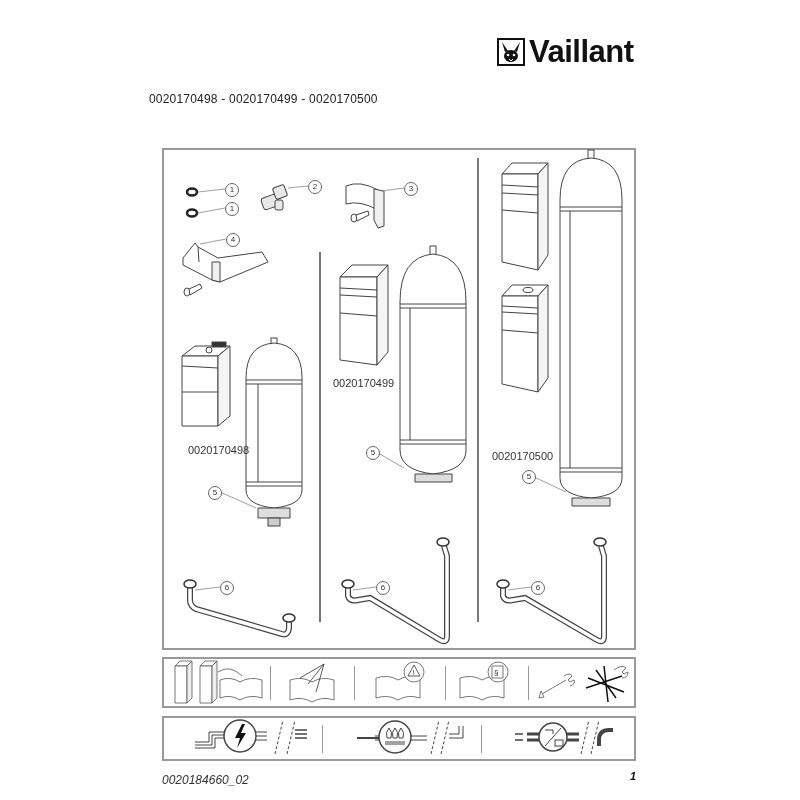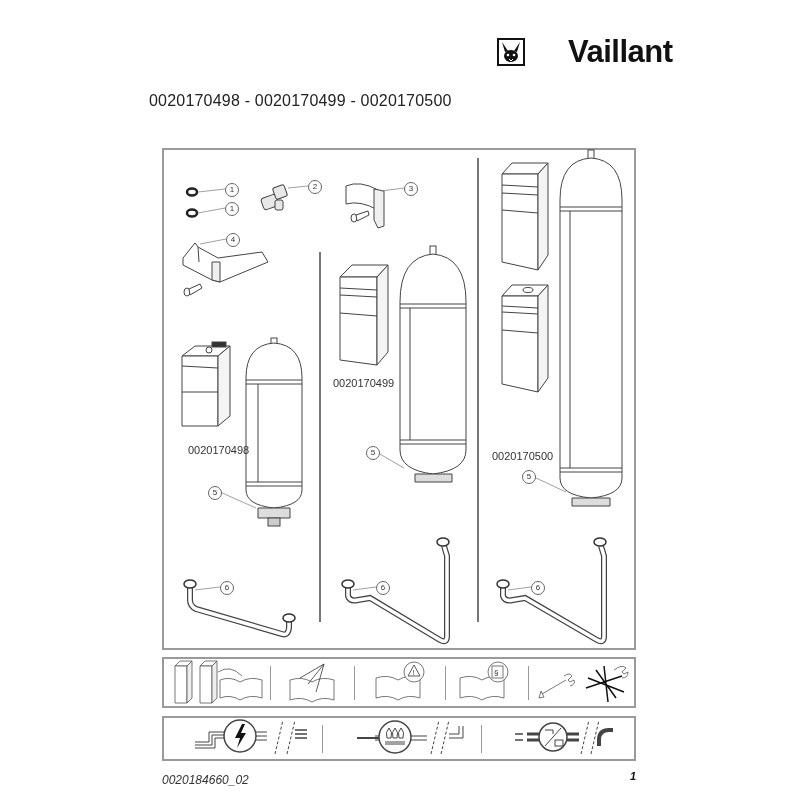--- a/index.html
+++ b/index.html
@@ -1,21 +1,21 @@
 <!DOCTYPE html>
 <html><head>
 <meta charset="utf-8">
 <style>
   html, body { margin:0; padding:0; background:#ffffff; }
   body { width:800px; height:800px; position:relative; overflow:hidden; font-family:"Liberation Sans", sans-serif; color:#222; }
   .abs { position:absolute; }
   .logo { left:497px; top:38px; display:flex; align-items:center; }
   .logo-mark { width:28px; height:28px; background:#111; position:relative; margin-right:4px; }
-  .logo-text { font-family:"Liberation Sans", sans-serif; font-weight:bold; font-size:31px; letter-spacing:-0.5px; color:#111; line-height:28px;margin-left:39px; }
-  .title { left:149px; top:92px; font-size:16px; color:#222; letter-spacing:0.2px; }
+  .logo-text { font-family:"Liberation Sans", sans-serif; font-weight:bold; font-size:31px; letter-spacing:-0.5px; color:#111; line-height:28px; }
+  .title { left:149px; top:92px; font-size:12px; color:#222; letter-spacing:0.2px; }
   .frame { left:162px; top:148px; width:474px; height:502px; border:2px solid #9a9a9a; box-sizing:border-box; }
   .divider { background:#777; width:2px; }
   .model-label { font-size:11px; color:#333; }
   .callout { width:12px; height:12px; border:1px solid #666; border-radius:50%; font-size:8px; line-height:12px; text-align:center; color:#333; background:#fff; }
   .strip { left:162px; width:474px; border:2px solid #9a9a9a; box-sizing:border-box; }
   .sep { background:#999; width:1px; }
   .docnum { left:162px; top:773px; font-size:12px; color:#333;font-style:italic; }
   .pagenum { left:630px; top:770px; font-size:11px; font-weight:bold; font-style:italic; color:#111; }
   svg { position:absolute; overflow:visible; }
 </style>

